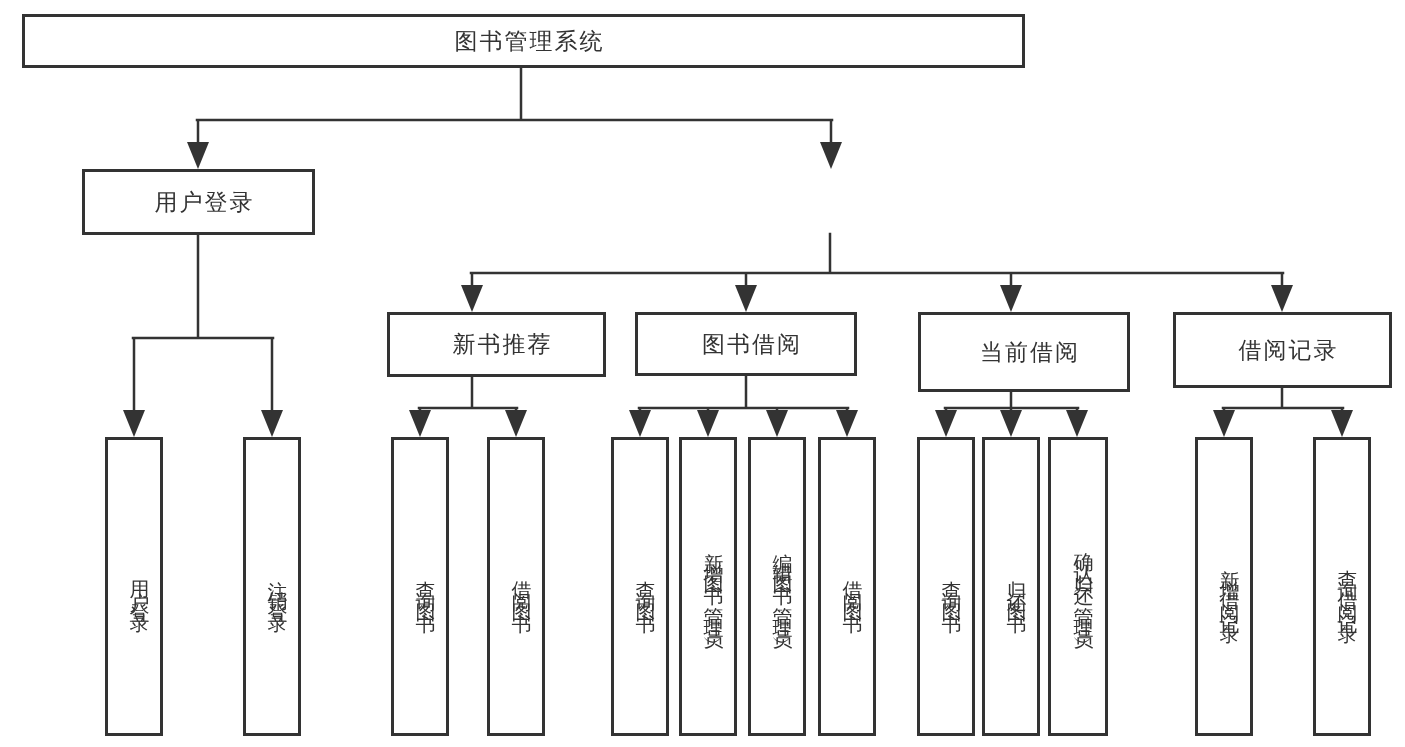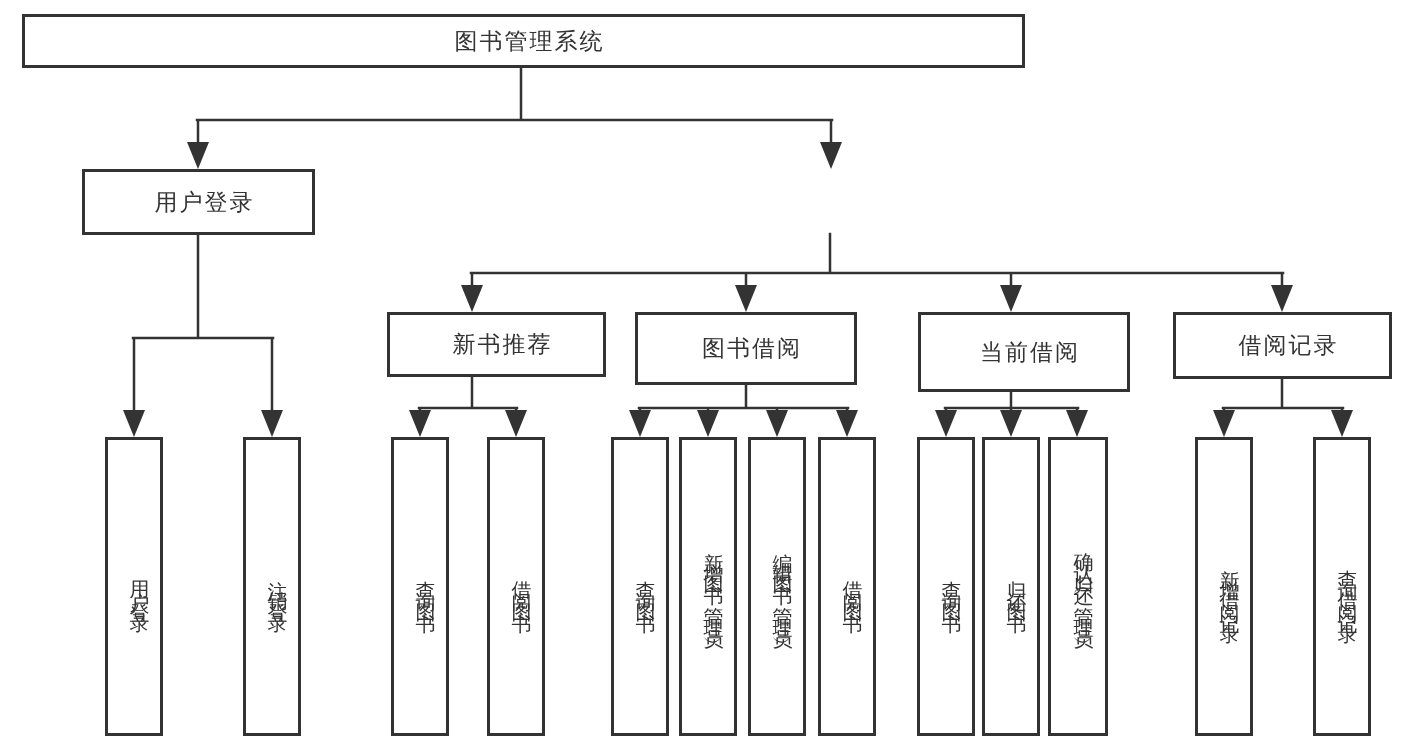--- a/index.html
+++ b/index.html
@@ -88,27 +88,27 @@
     <span class="lbl">图书管理系统</span>
   </div>
 
   <div class="node h" style="left:82px; top:169px; width:233px; height:66px;">
     <span class="lbl">用户登录</span>
   </div>
 
   <div class="node h" style="left:363px; top:312px; width:219px; height:65px;margin-left:24px;">
     <span class="lbl">新书推荐</span>
   </div>
-  <div class="node h" style="left:635px; top:312px; width:222px; height:73px;">
+  <div class="node h" style="left:635px; top:312px; width:222px; height:64px;">
     <span class="lbl">图书借阅</span>
   </div>
   <div class="node h" style="left:918px; top:312px; width:212px; height:80px;">
     <span class="lbl">当前借阅</span>
   </div>
-  <div class="node h" style="left:1173px; top:312px; width:219px; height:67px;">
+  <div class="node h" style="left:1173px; top:312px; width:219px; height:76px;">
     <span class="lbl">借阅记录</span>
   </div>
 
   <div class="node v" style="left:105px; top:437px; width:58px; height:299px;">
     <span class="lbl">用户登录</span>
   </div>
   <div class="node v" style="left:243px; top:437px; width:58px; height:299px;">
     <span class="lbl">注销登录</span>
   </div>
 

